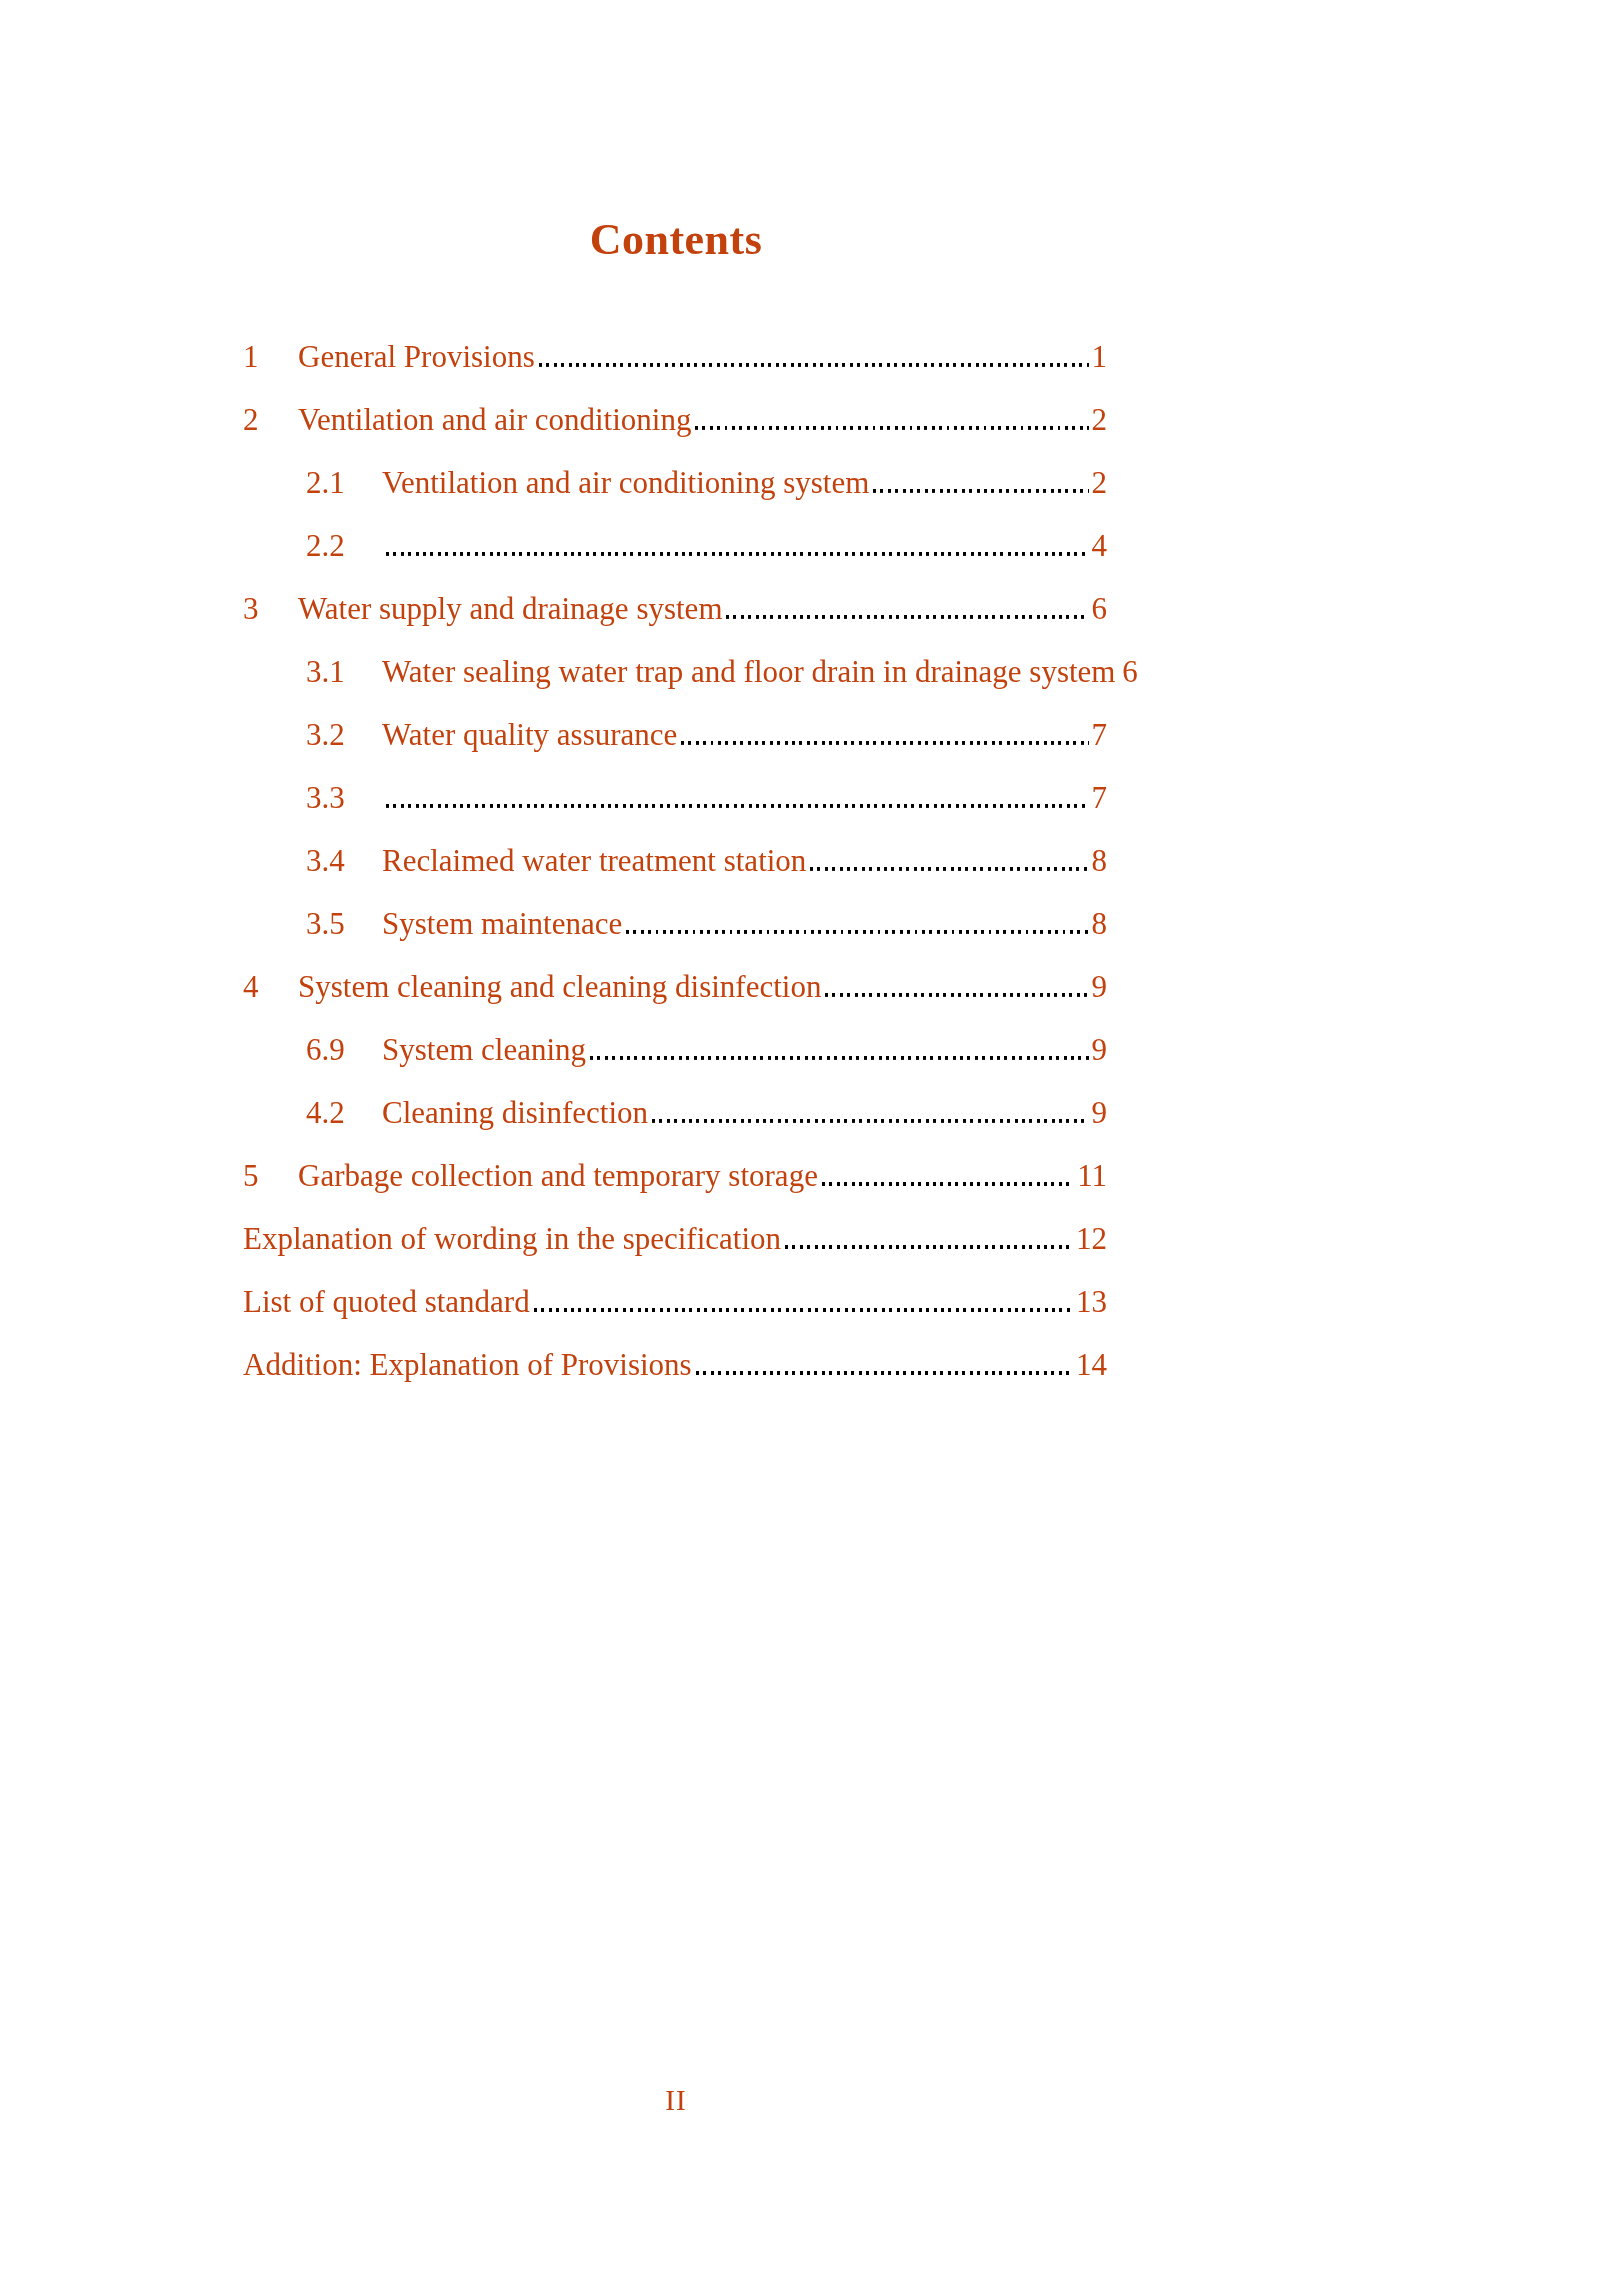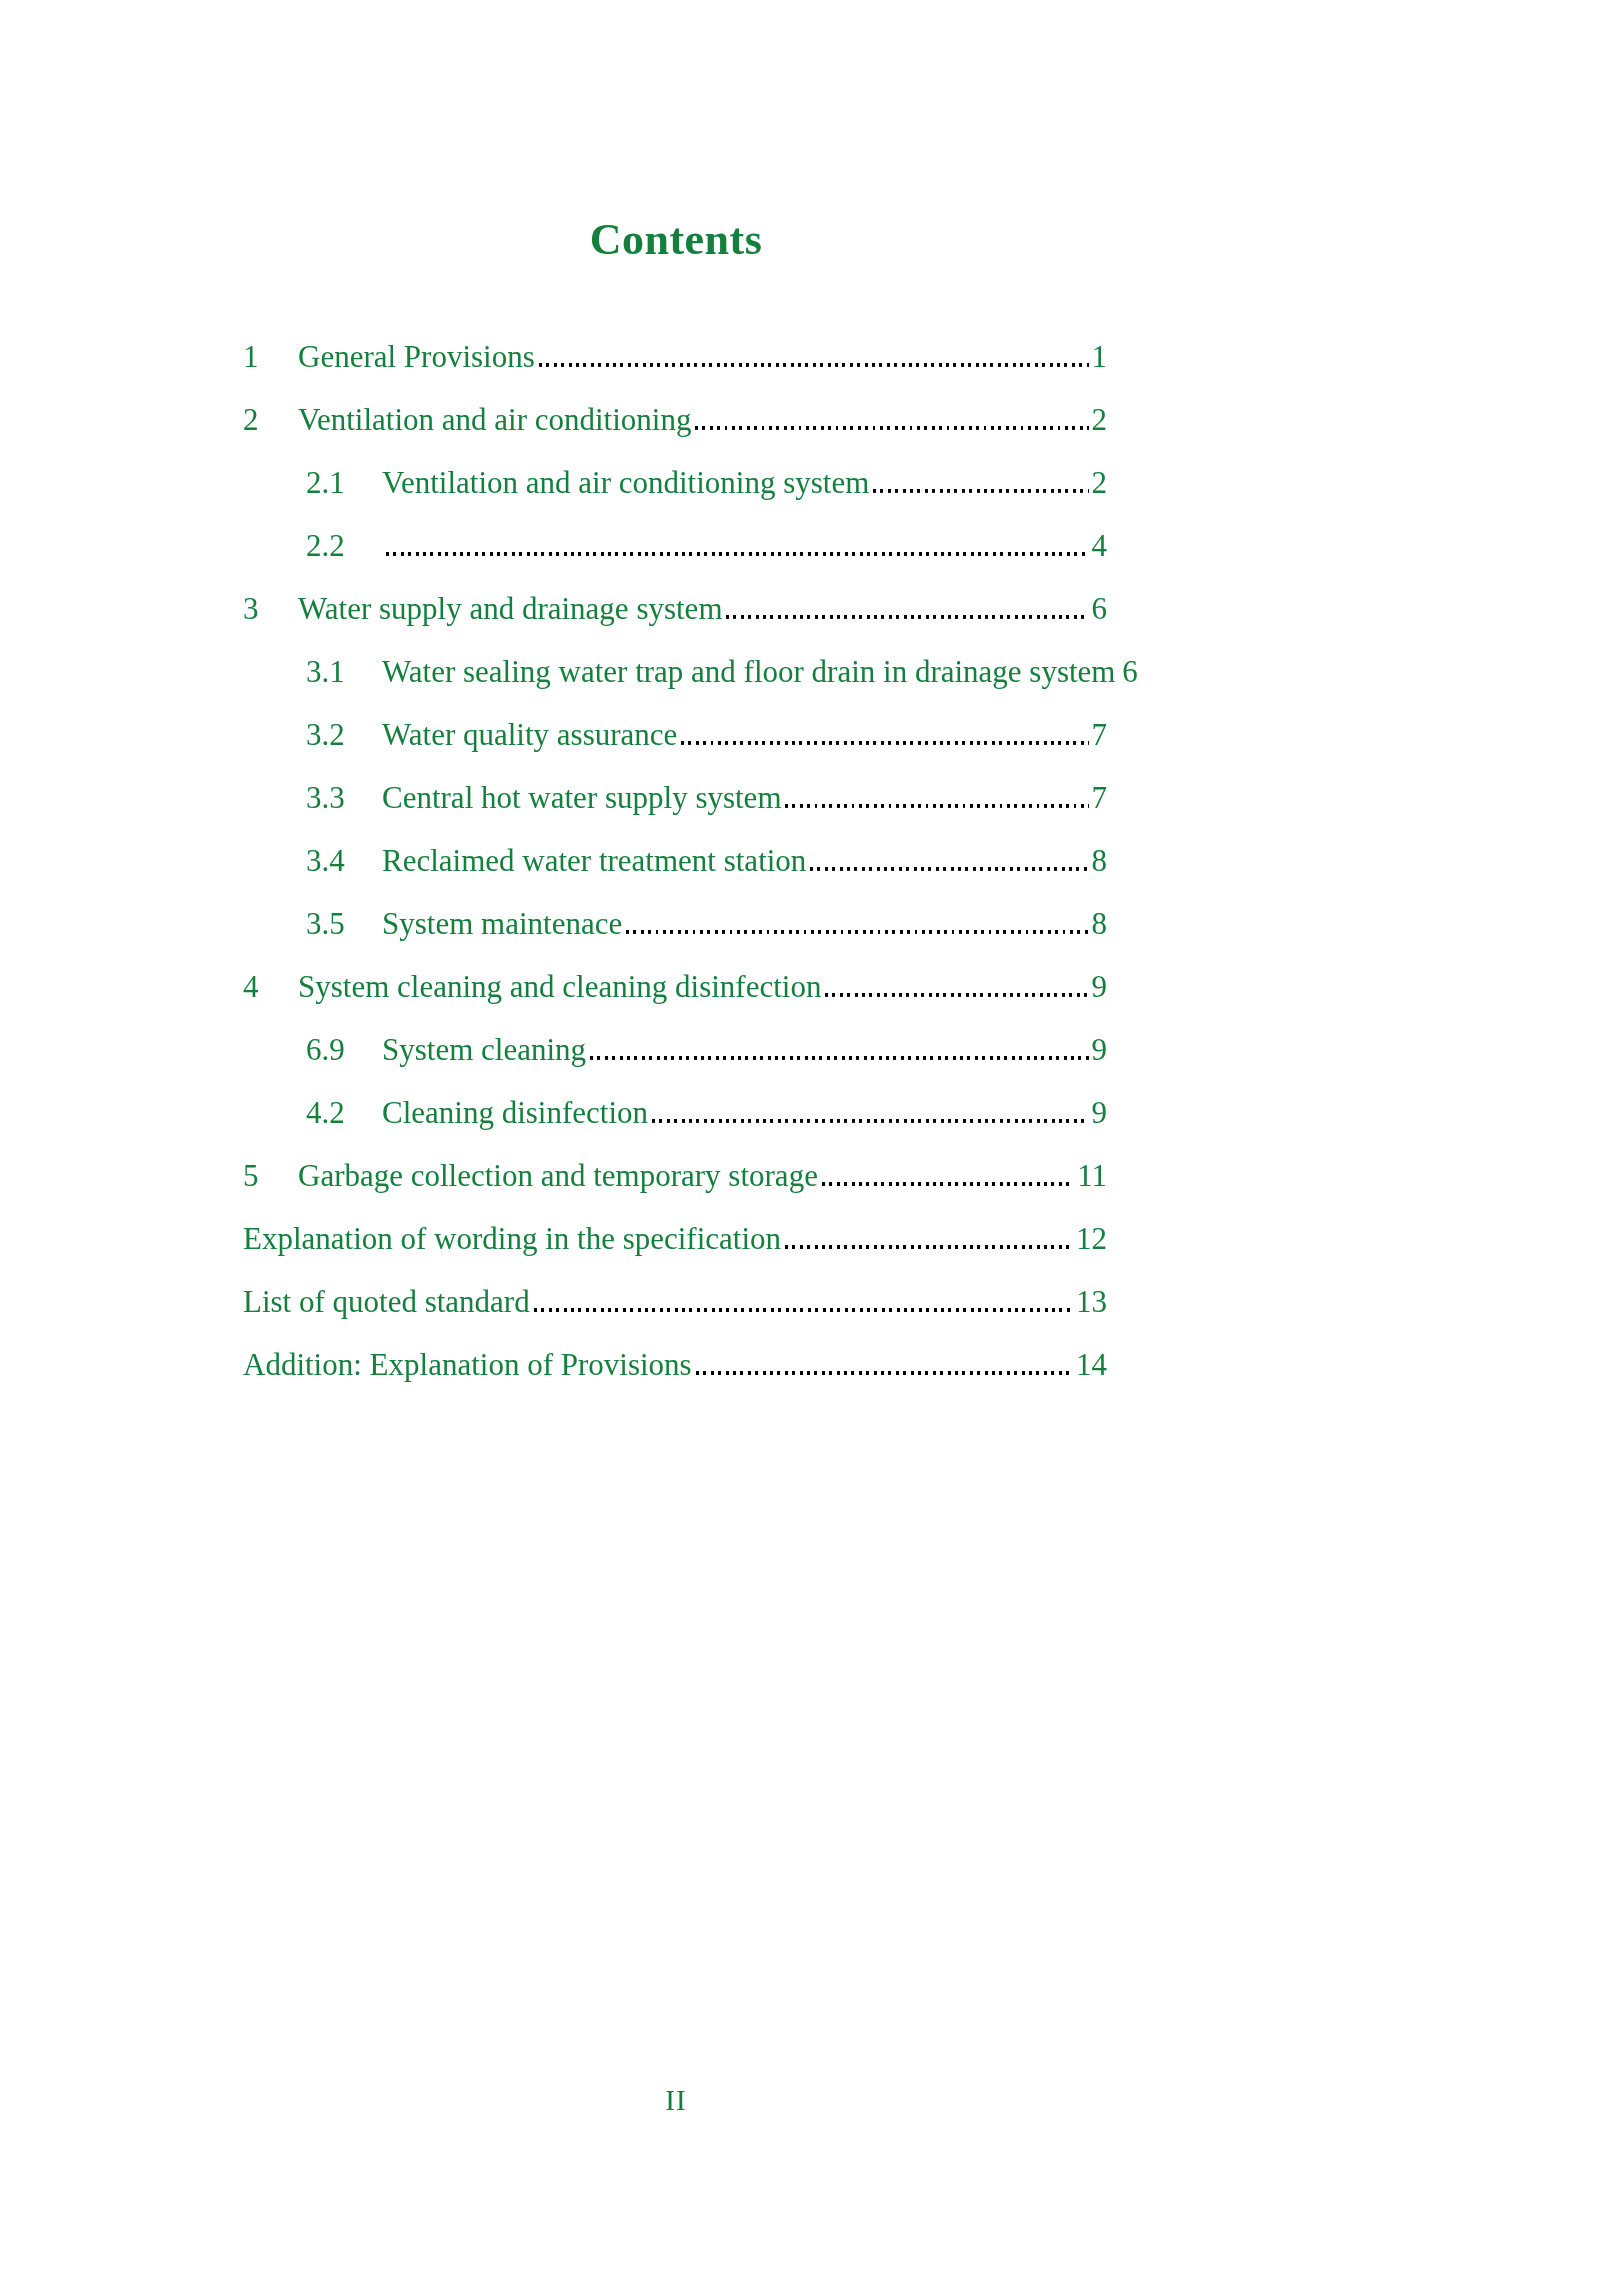--- a/index.html
+++ b/index.html
@@ -5,21 +5,21 @@
   html, body {
     margin: 0;
     padding: 0;
     background: #ffffff;
   }
   .page {
     position: relative;
     width: 1352px;
     height: 2293px;
     background: #ffffff;
-    color: #15803d;
+    color: #c2410c;
     font-family: "Liberation Serif", "DejaVu Serif", serif;
     overflow: hidden;
   }
   .title {
     margin: 0;
     padding-top: 218px;
     text-align: center;
     font-size: 44px;
     line-height: 44px;
     font-weight: bold;
@@ -115,21 +115,20 @@
     <span class="pagenum">6</span>
   </div>
       <div class="toc-row level-2">
     <span class="num">3.2</span>
     <span class="label">Water quality assurance</span>
     <span class="leader"></span>
     <span class="pagenum">7</span>
   </div>
       <div class="toc-row level-2">
     <span class="num">3.3</span>
-    <span class="label">Central hot water supply system</span>
     <span class="leader"></span>
     <span class="pagenum">7</span>
   </div>
       <div class="toc-row level-2">
     <span class="num">3.4</span>
     <span class="label">Reclaimed water treatment station</span>
     <span class="leader"></span>
     <span class="pagenum">8</span>
   </div>
       <div class="toc-row level-2">

